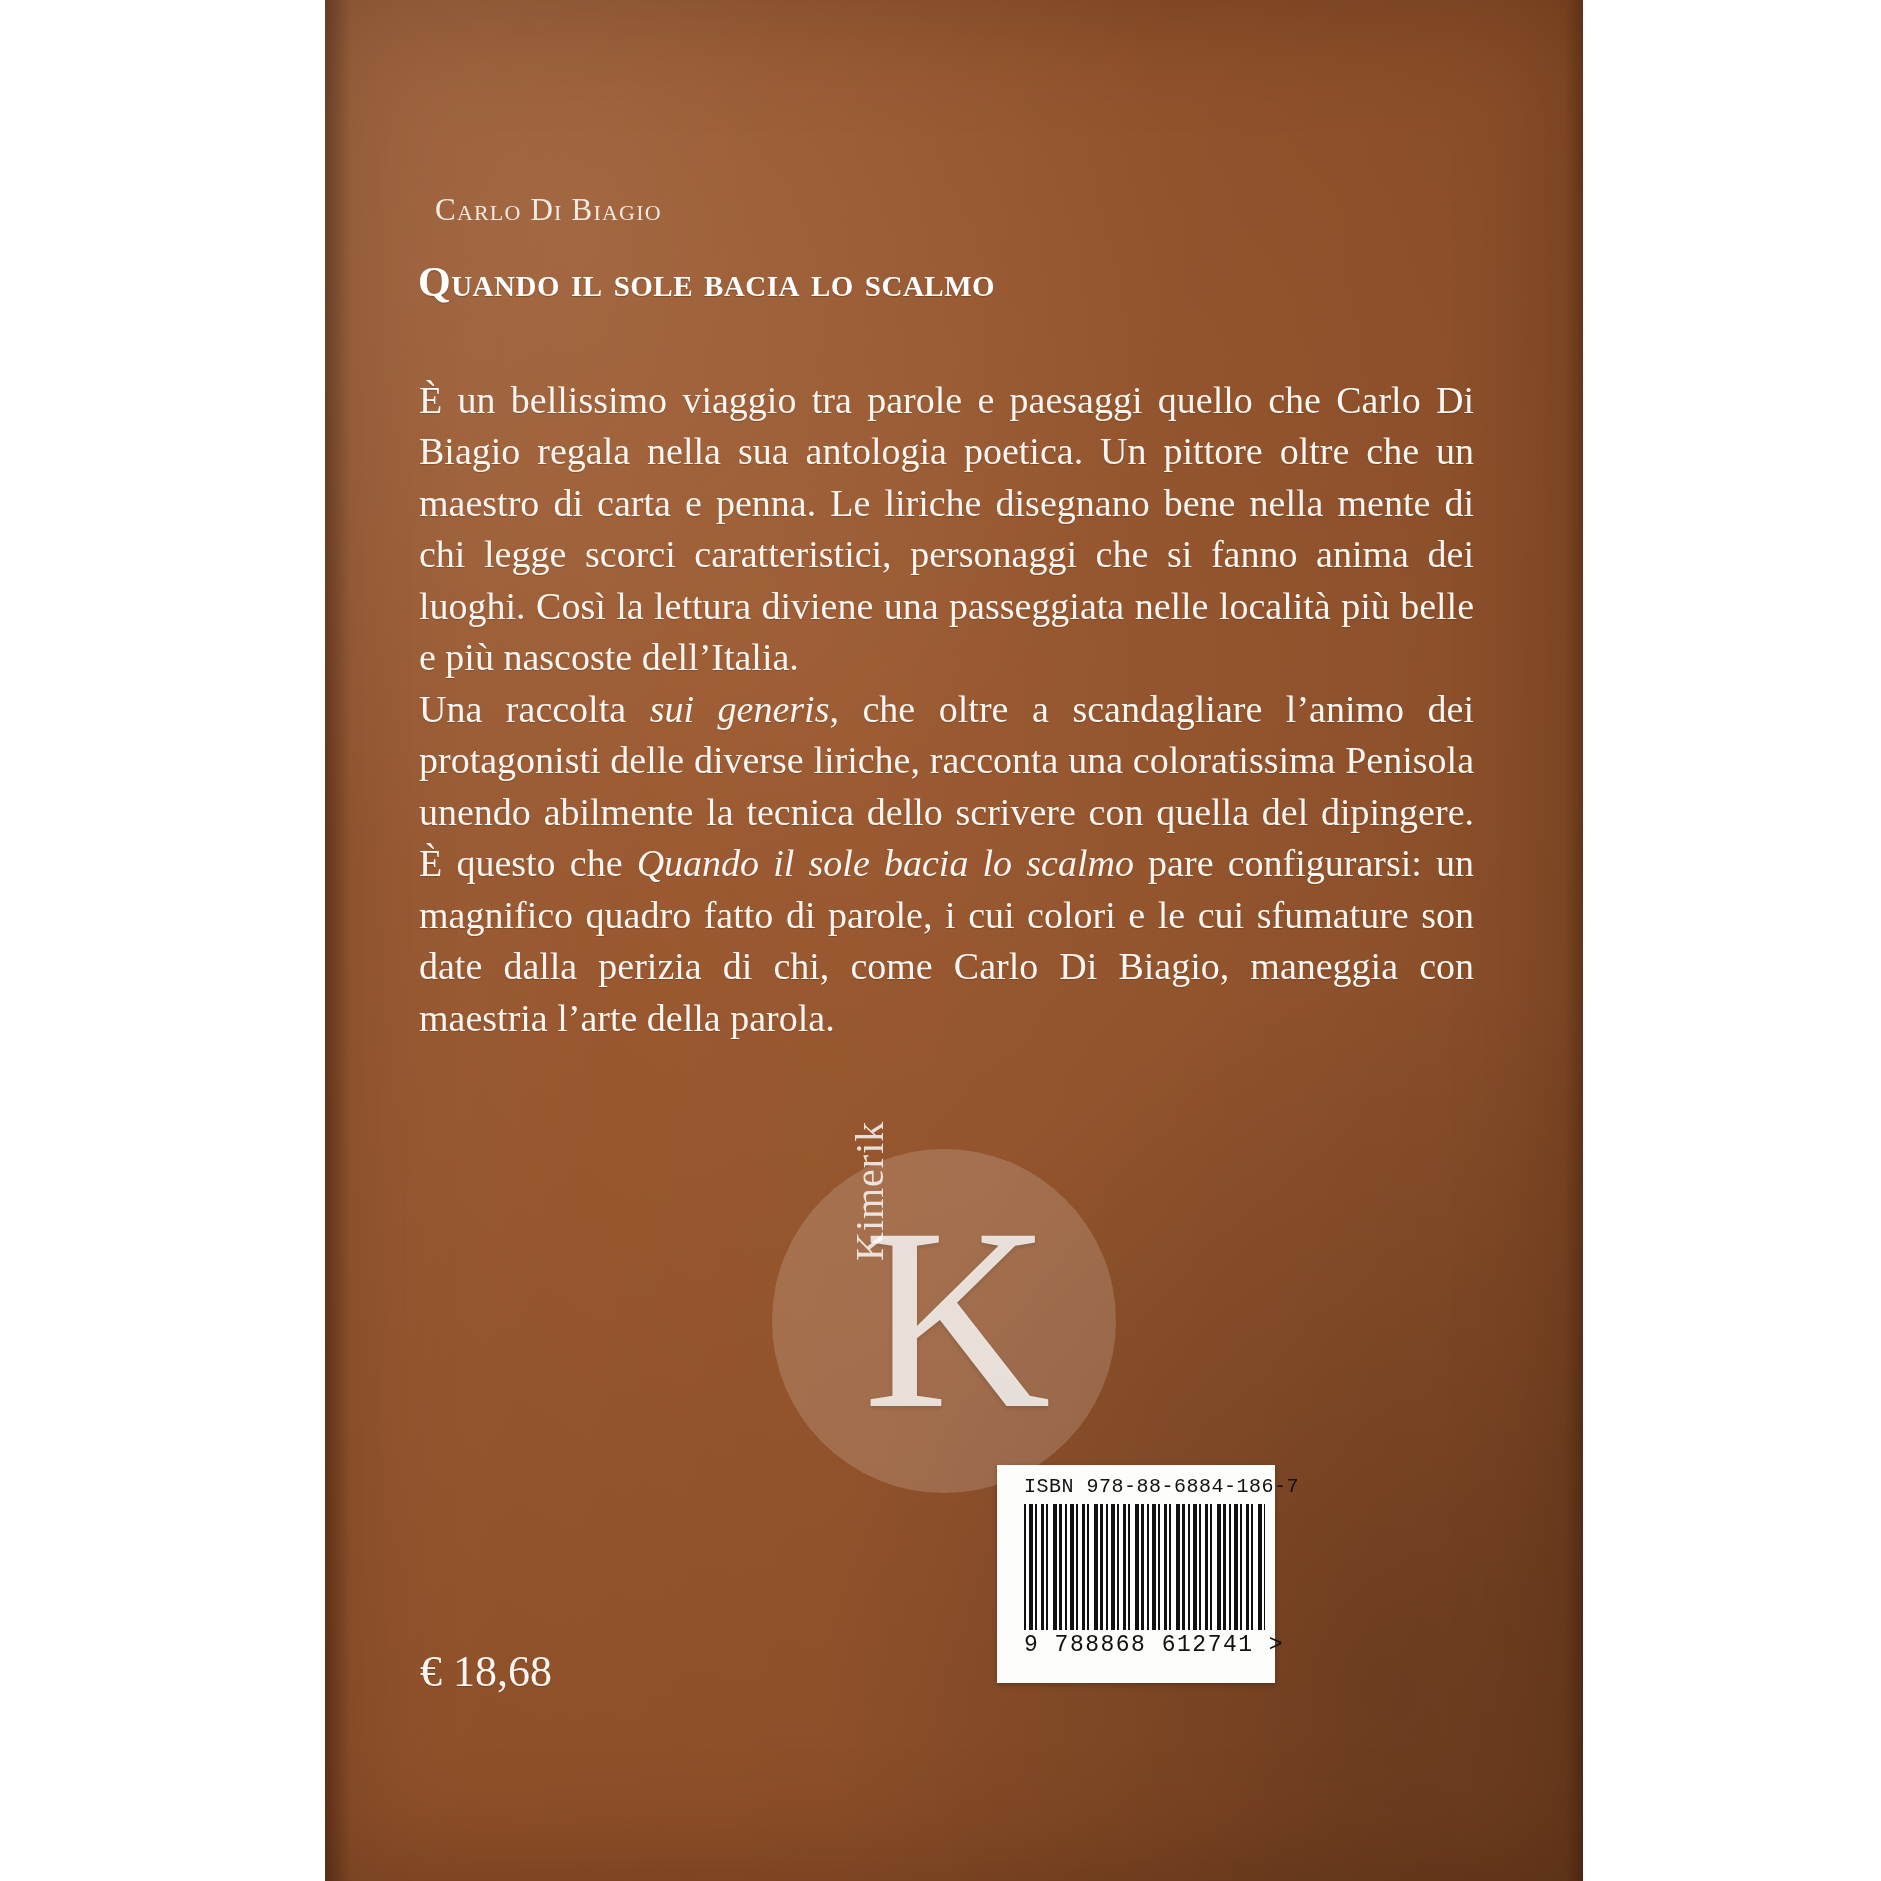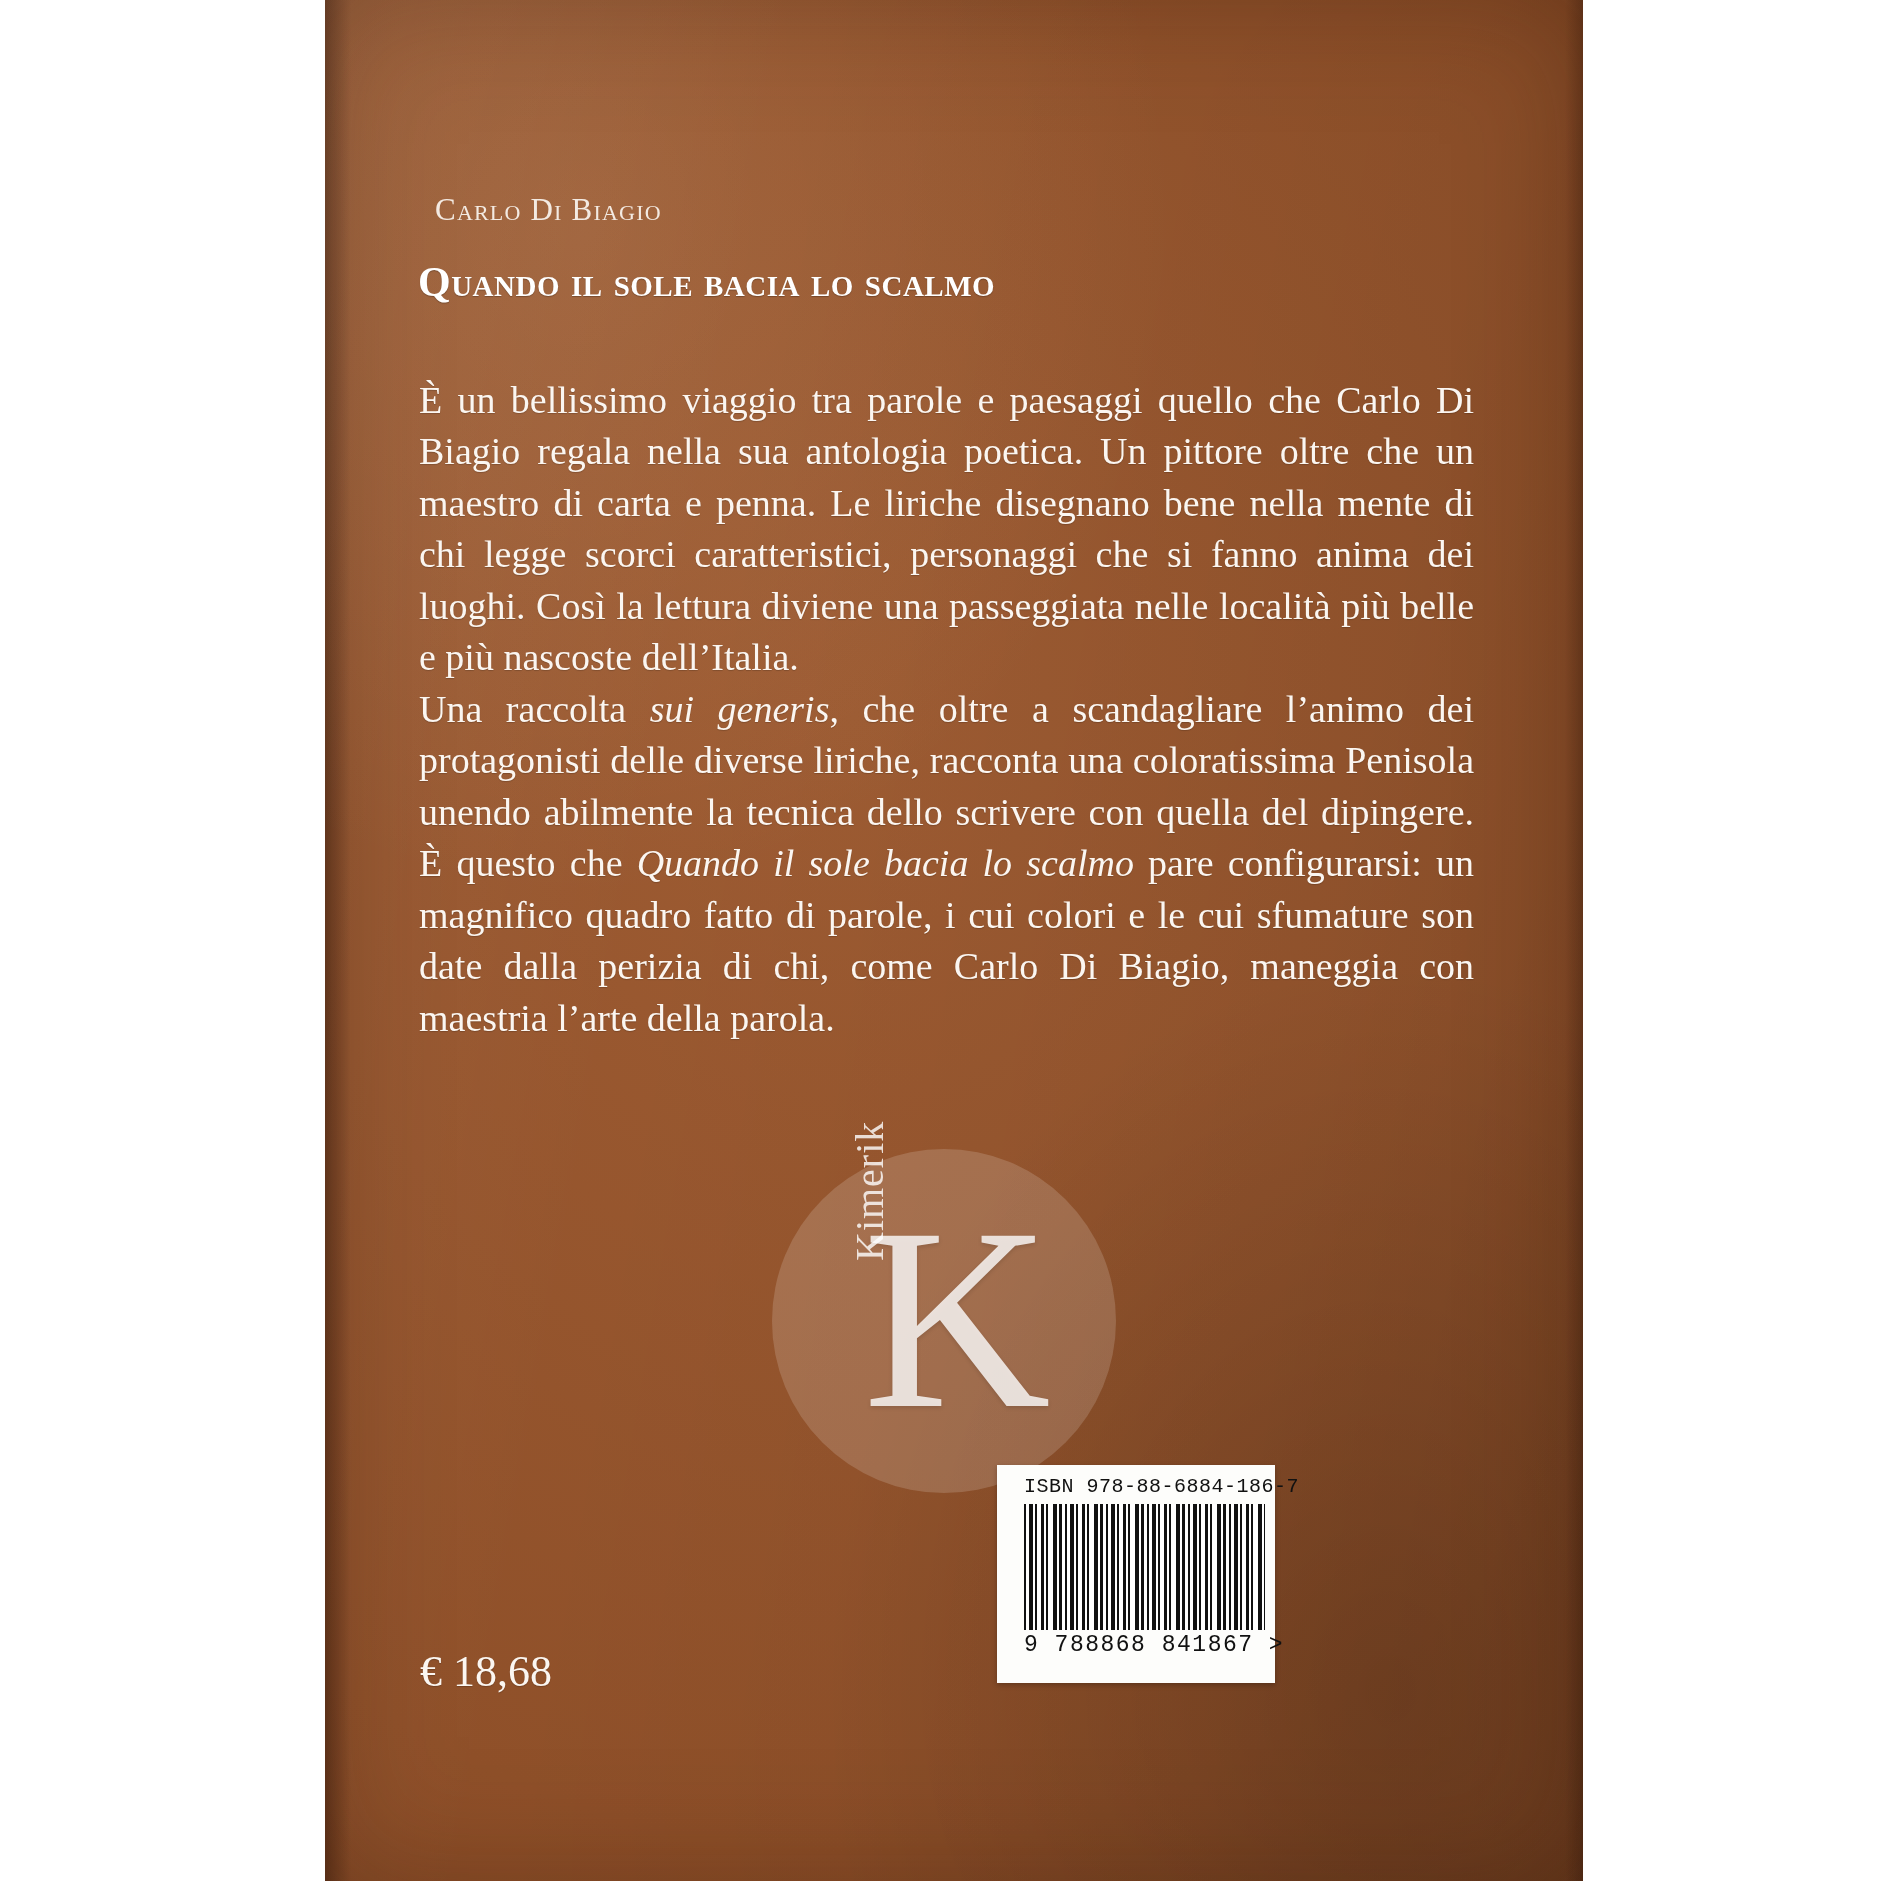--- a/index.html
+++ b/index.html
@@ -234,21 +234,21 @@
         <span class="brand">Kimerik</span>
         <span class="k">K</span>
       </div>
 
       <div class="price">€ 18,68</div>
 
       <div class="barcode-box">
         <div class="isbn-text">ISBN  978-88-6884-186-7</div>
         <div class="bars"></div>
         <div class="barcode-digits">
-          <span>9  788868  841867</span>
+          <span>9  788868  612741</span>
           <span>&gt;</span>
         </div>
       </div>
 
     </div>
   </div>
 
 </div>
 
 </body></html>

